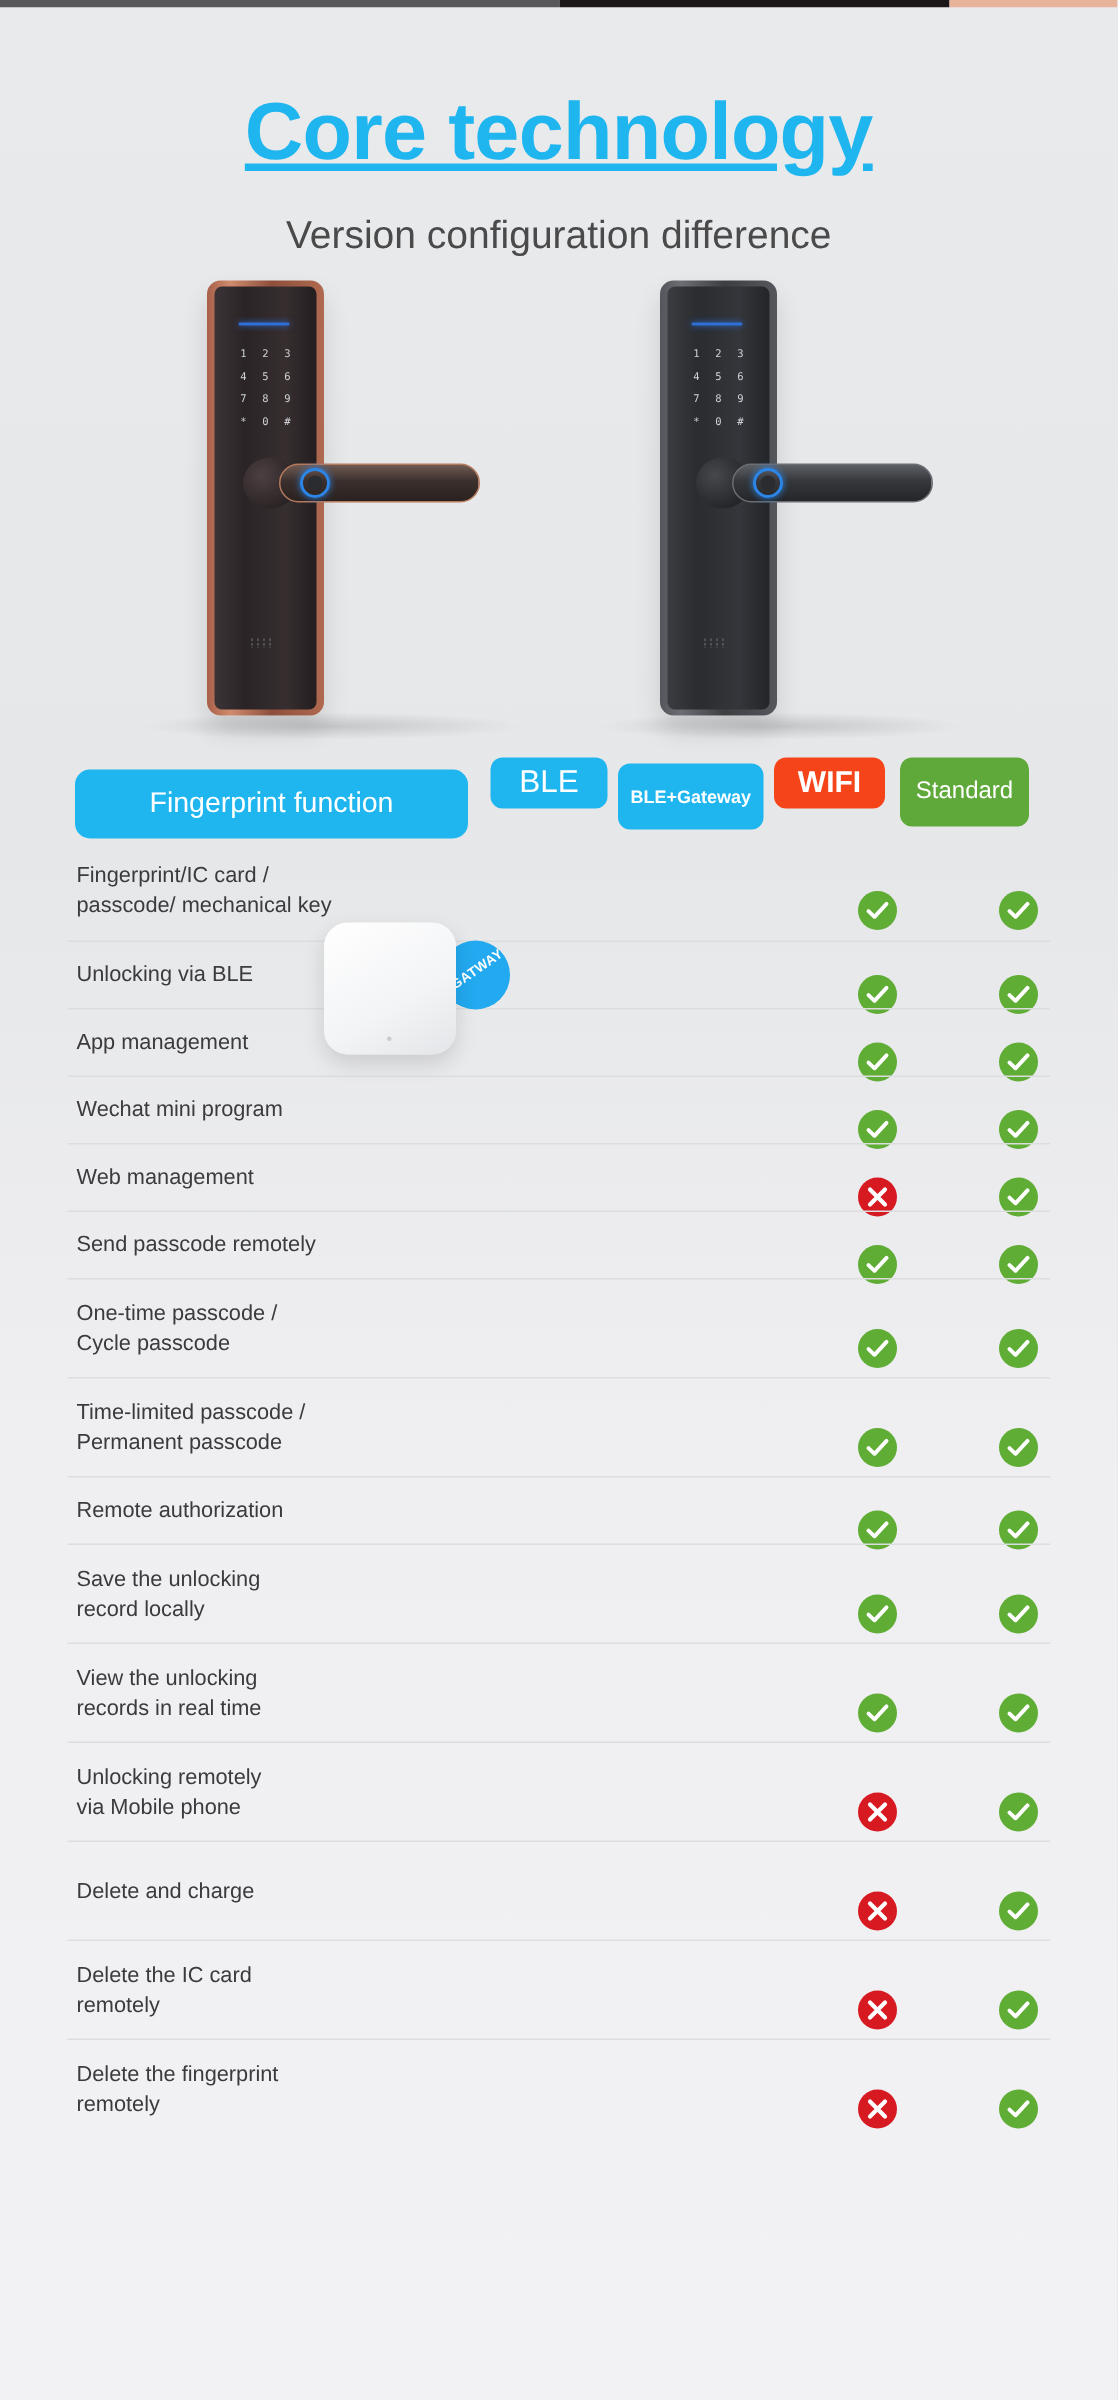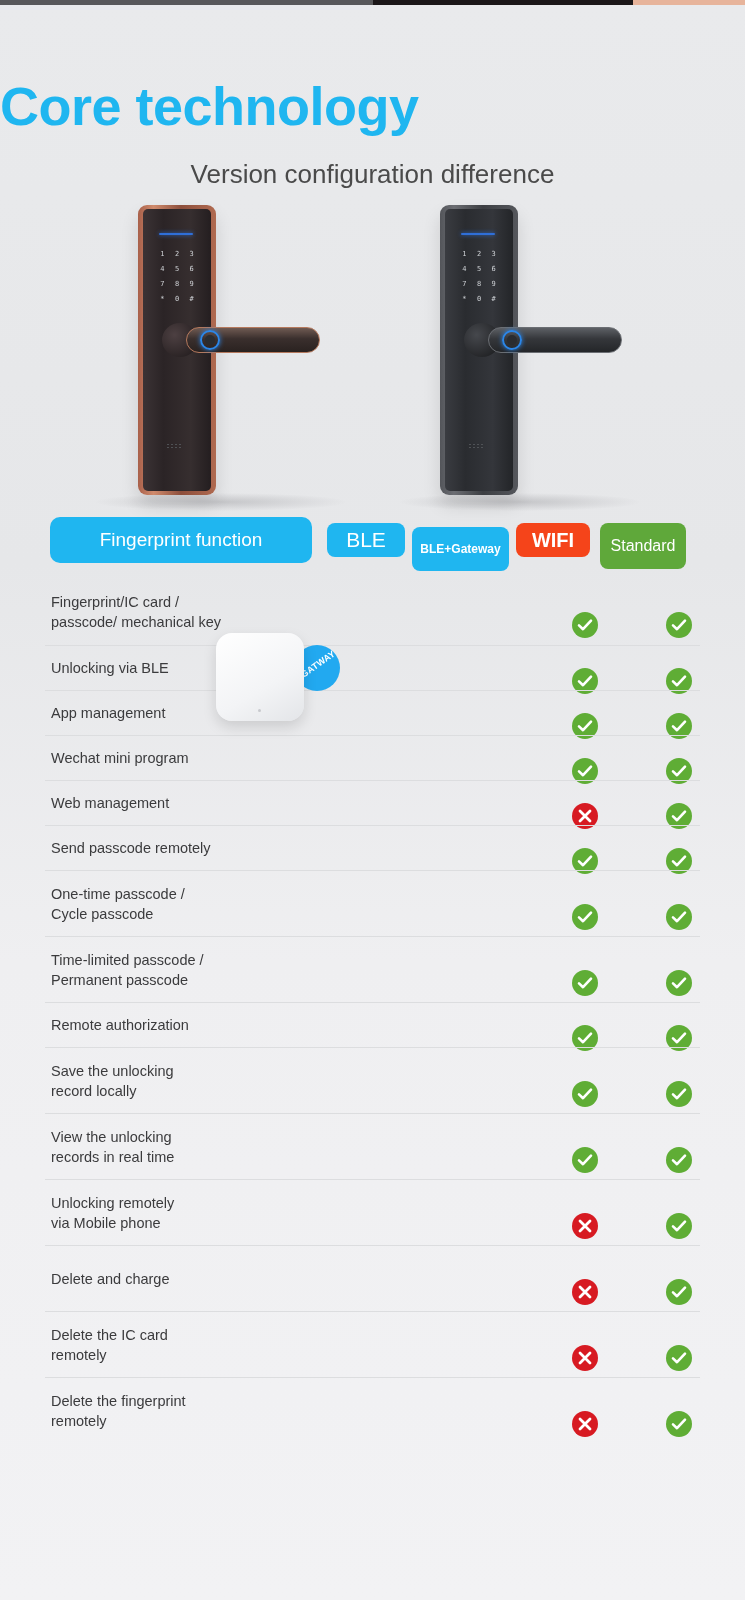--- a/index.html
+++ b/index.html
@@ -23,26 +23,28 @@
   
   .page {
     position: absolute;
     top: 5px; left: 0;
     width: 745px; height: 1595px;
     background: linear-gradient(180deg,#e9eaec 0%, #e6e7e9 35%, #efeff1 60%, #f2f2f4 100%);
   }
 
   
   .title {
+    text-align: center;
     color: #1fb6f0;
     font-size: 54px;
     font-weight: bold;
     letter-spacing: -0.5px;
-    padding-top: 74px;
+    padding-top: 56px;
     line-height: 1;
+    text-decoration: underline;
   }
   .subtitle {
     text-align: center;
     color: #4a4a4a;
     font-size: 26px;
     font-weight: normal;
     padding-top: 28px;
     line-height: 1;
   }
 
@@ -190,21 +192,21 @@
     position: absolute;
     display: flex;
     align-items: center;
     justify-content: center;
     color: #fff;
     border-radius: 8px;
     font-weight: normal;
     white-space: nowrap;
   }
   #pill-feature {
-    left: 50px; top: 0;
+    left: 50px; top: 14px;
     width: 262px; height: 46px;
     background: #1fb6f0;
     font-size: 19px;
     border-radius: 10px;
   }
   #pill-ble {
     left: 327px; top: 6px;
     width: 78px; height: 34px;
     background: #1fb6f0;
     font-size: 21px;

